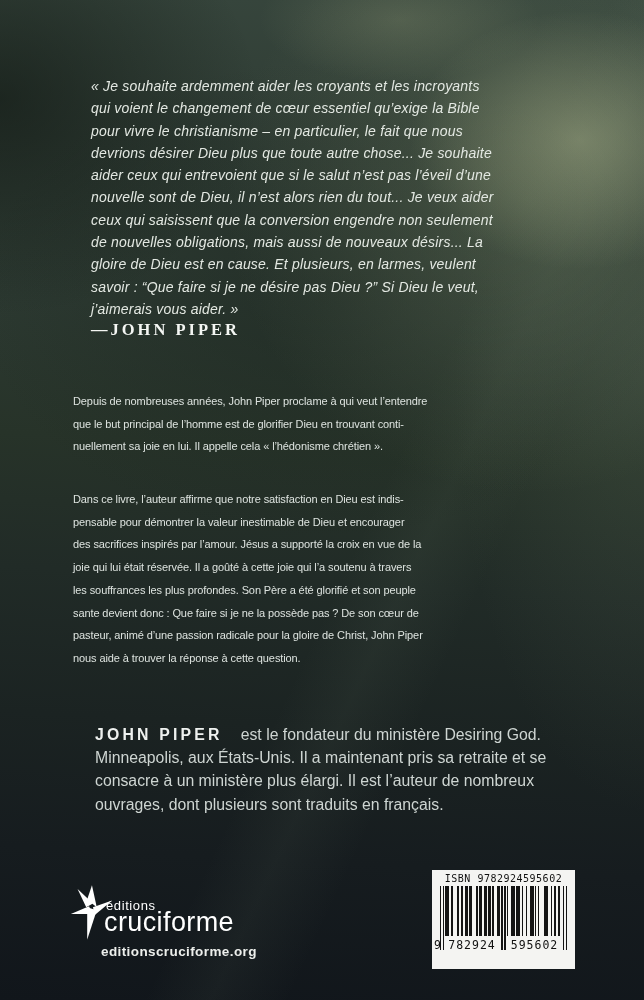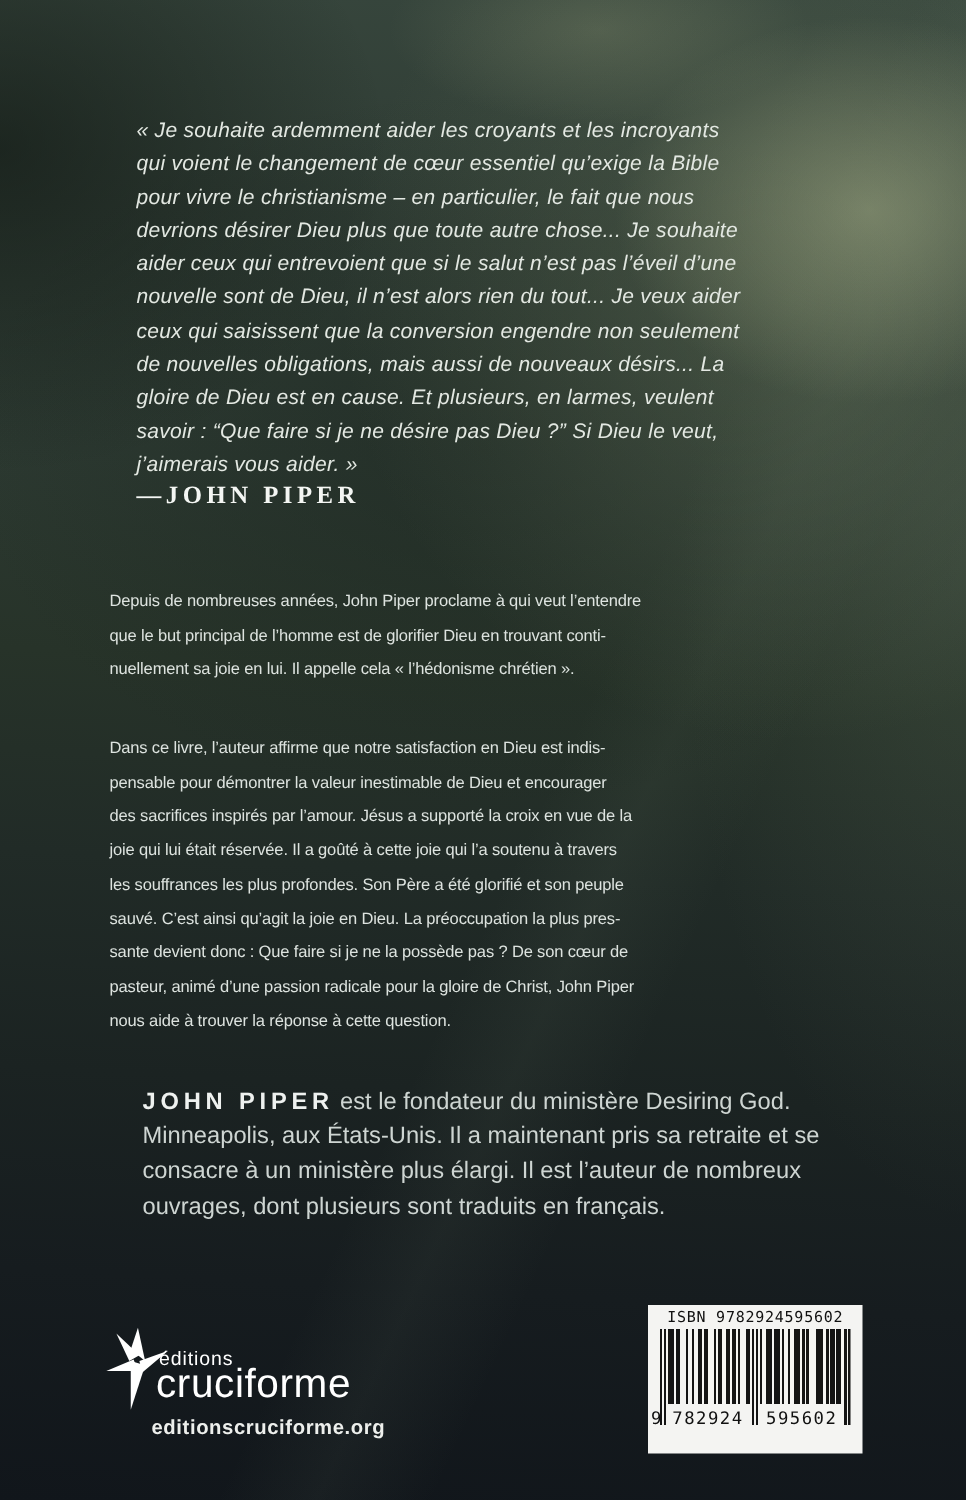--- a/index.html
+++ b/index.html
@@ -21,21 +21,21 @@
     font-style:italic;font-size:14px;letter-spacing:0.2px;}
   .quote-block .tline{line-height:22.3px;}
   .attribution{position:absolute;top:320px;left:91px;width:457px;text-align:left;
     color:#f4f6f3;font-weight:bold;font-size:16.5px;letter-spacing:3px;font-family:Liberation Serif, serif;}
   .para{position:absolute;left:73px;width:528px;color:#dde3df;font-size:11px;letter-spacing:-0.1px;}
   .para .tline{line-height:22.7px;}
   .para-1{top:390px;}
   .para-2{top:473px;margin-top:15px;}
   .bio{position:absolute;top:723px;left:95px;width:470px;color:#ced5d2;font-size:15.8px;}
   .bio .tline,.bio-first{line-height:23.2px;white-space:nowrap;}
-  .bio-name{font-weight:bold;color:#eef1ef;letter-spacing:3.2px;margin-right:4px;}
+  .bio-name{font-weight:bold;color:#eef1ef;letter-spacing:3.2px;margin-right:18px;}
   .logo-cross{position:absolute;left:68px;top:884px;width:46px;height:58px;}
   .logo-cross svg{width:100%;height:100%;}
   .logo-editions{position:absolute;left:106px;top:898px;color:#ffffff;font-size:13px;letter-spacing:0.6px;}
   .logo-cruciforme{position:absolute;left:104px;top:907px;color:#ffffff;font-size:27px;
     font-weight:normal;letter-spacing:0.4px;}
   .logo-url{position:absolute;left:101px;top:944px;color:#edefec;font-size:13.5px;
     font-weight:bold;letter-spacing:0.4px;}
   .barcode{position:absolute;left:432px;top:870px;width:143px;height:99px;background:#f4f4f2;}
   .bc-label{position:absolute;top:3px;left:0;width:100%;text-align:center;color:#111;
     font-family:"DejaVu Sans Mono",monospace;font-size:10px;letter-spacing:0.5px;white-space:nowrap;}
@@ -74,21 +74,20 @@
       <div class="tline">que le but principal de l’homme est de glorifier Dieu en trouvant conti-</div>
       <div class="tline">nuellement sa joie en lui. Il appelle cela « l’hédonisme chrétien ».</div>
     </div>
 
   <div class="para para-2">
       <div class="tline">Dans ce livre, l’auteur affirme que notre satisfaction en Dieu est indis-</div>
       <div class="tline">pensable pour démontrer la valeur inestimable de Dieu et encourager</div>
       <div class="tline">des sacrifices inspirés par l’amour. Jésus a supporté la croix en vue de la</div>
       <div class="tline">joie qui lui était réservée. Il a goûté à cette joie qui l’a soutenu à travers</div>
       <div class="tline">les souffrances les plus profondes. Son Père a été glorifié et son peuple</div>
-      <div class="tline">sauvé. C’est ainsi qu’agit la joie en Dieu. La préoccupation la plus pres-</div>
       <div class="tline">sante devient donc : Que faire si je ne la possède pas ? De son cœur de</div>
       <div class="tline">pasteur, animé d’une passion radicale pour la gloire de Christ, John Piper</div>
       <div class="tline">nous aide à trouver la réponse à cette question.</div>
     </div>
 
   <div class="bio">
     <div class="bio-first">
       <span class="bio-name">JOHN PIPER</span><span>est le fondateur du ministère Desiring God.</span>
     </div>
     <div>

